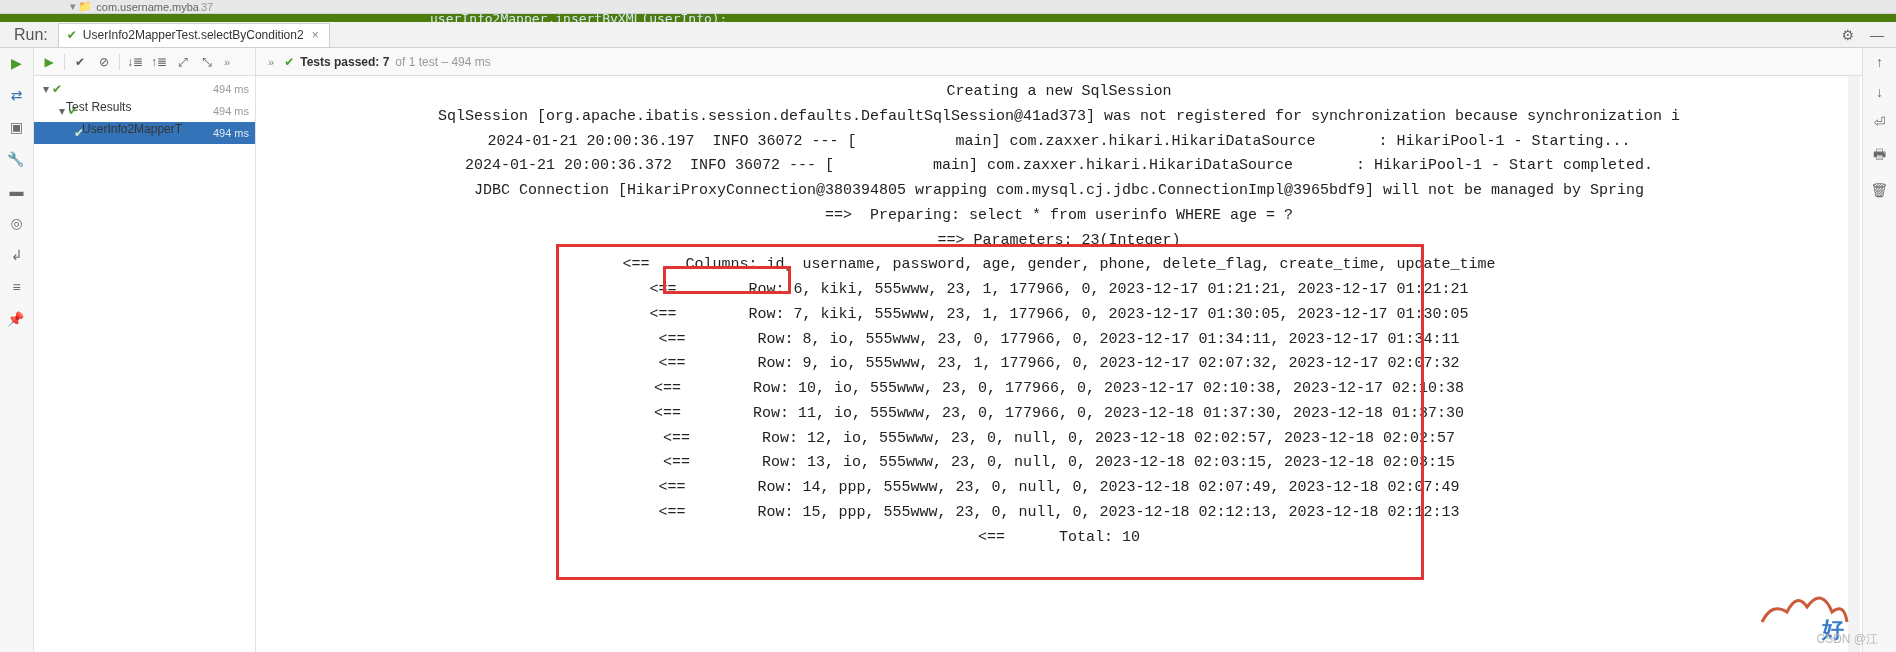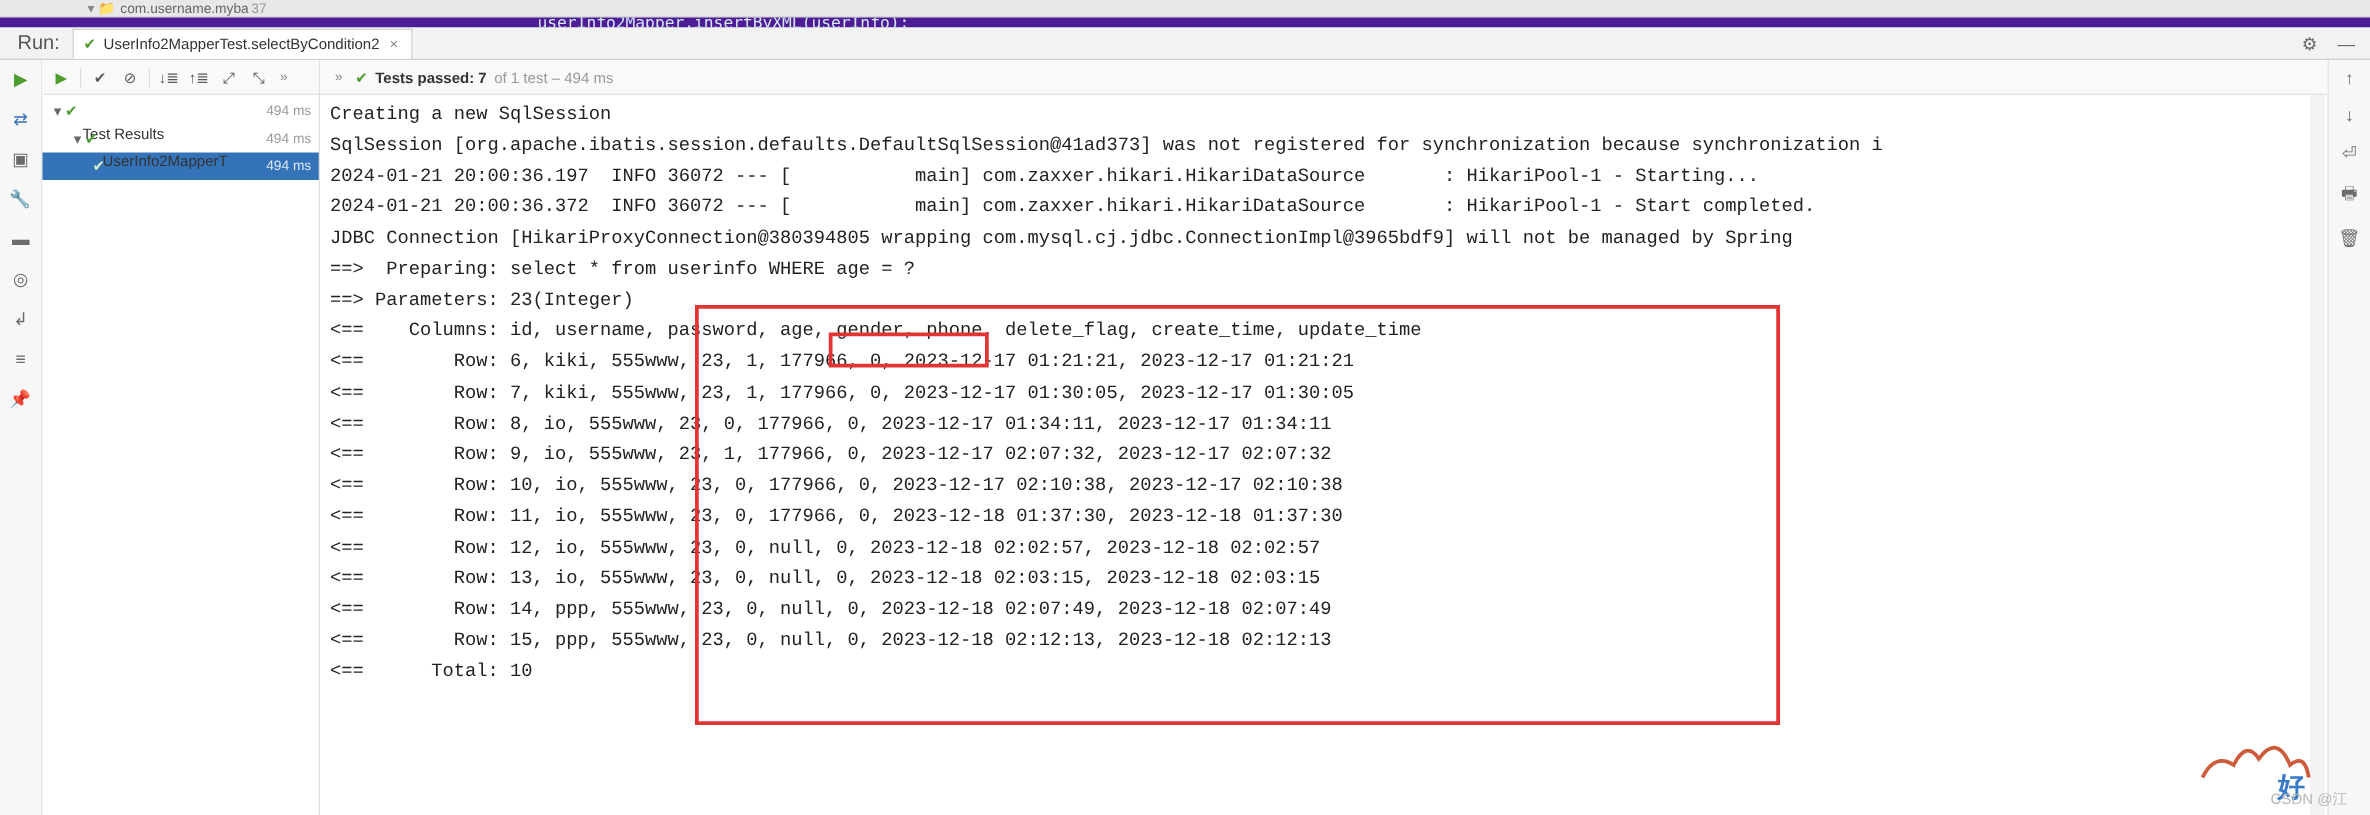--- a/index.html
+++ b/index.html
@@ -20,21 +20,21 @@
       display: flex;
       align-items: center;
       padding-left: 70px;
       font-size: 11px;
       color: #666;
     }
     .top-strip .folder-glyph { color: #888; margin-right: 4px; }
     .top-strip .line-num { margin-left: 2px; color: #999; }
     .editor-band {
       height: 8px;
-      background: #4c1d95;
+      background: #4d7c0f;
       display: flex;
       align-items: center;
       padding-left: 430px;
       color: #d6e6f6;
       font-family: Consolas, monospace;
       font-size: 13px;
       overflow: hidden;
     }
     .tab-bar {
       height: 26px;
@@ -164,21 +164,21 @@
       flex: 1;
       font-family: Consolas, "Courier New", monospace;
       font-size: 15px;
       line-height: 1.65;
       padding: 4px 8px 4px 8px;
       white-space: pre;
       overflow: hidden;
       color: #222;
       position: relative;
     }
-    .console .chart-line { position: relative; }
+    .console .chart-line { position: relative; text-align: center; }
     .red-box {
       position: absolute;
       border: 3px solid #e33434;
       pointer-events: none;
     }
     .red-box.big {
       left: 300px; top: 196px; width: 868px; height: 336px;
     }
     .red-box.small {
       left: 407px; top: 218px; width: 128px; height: 28px;

